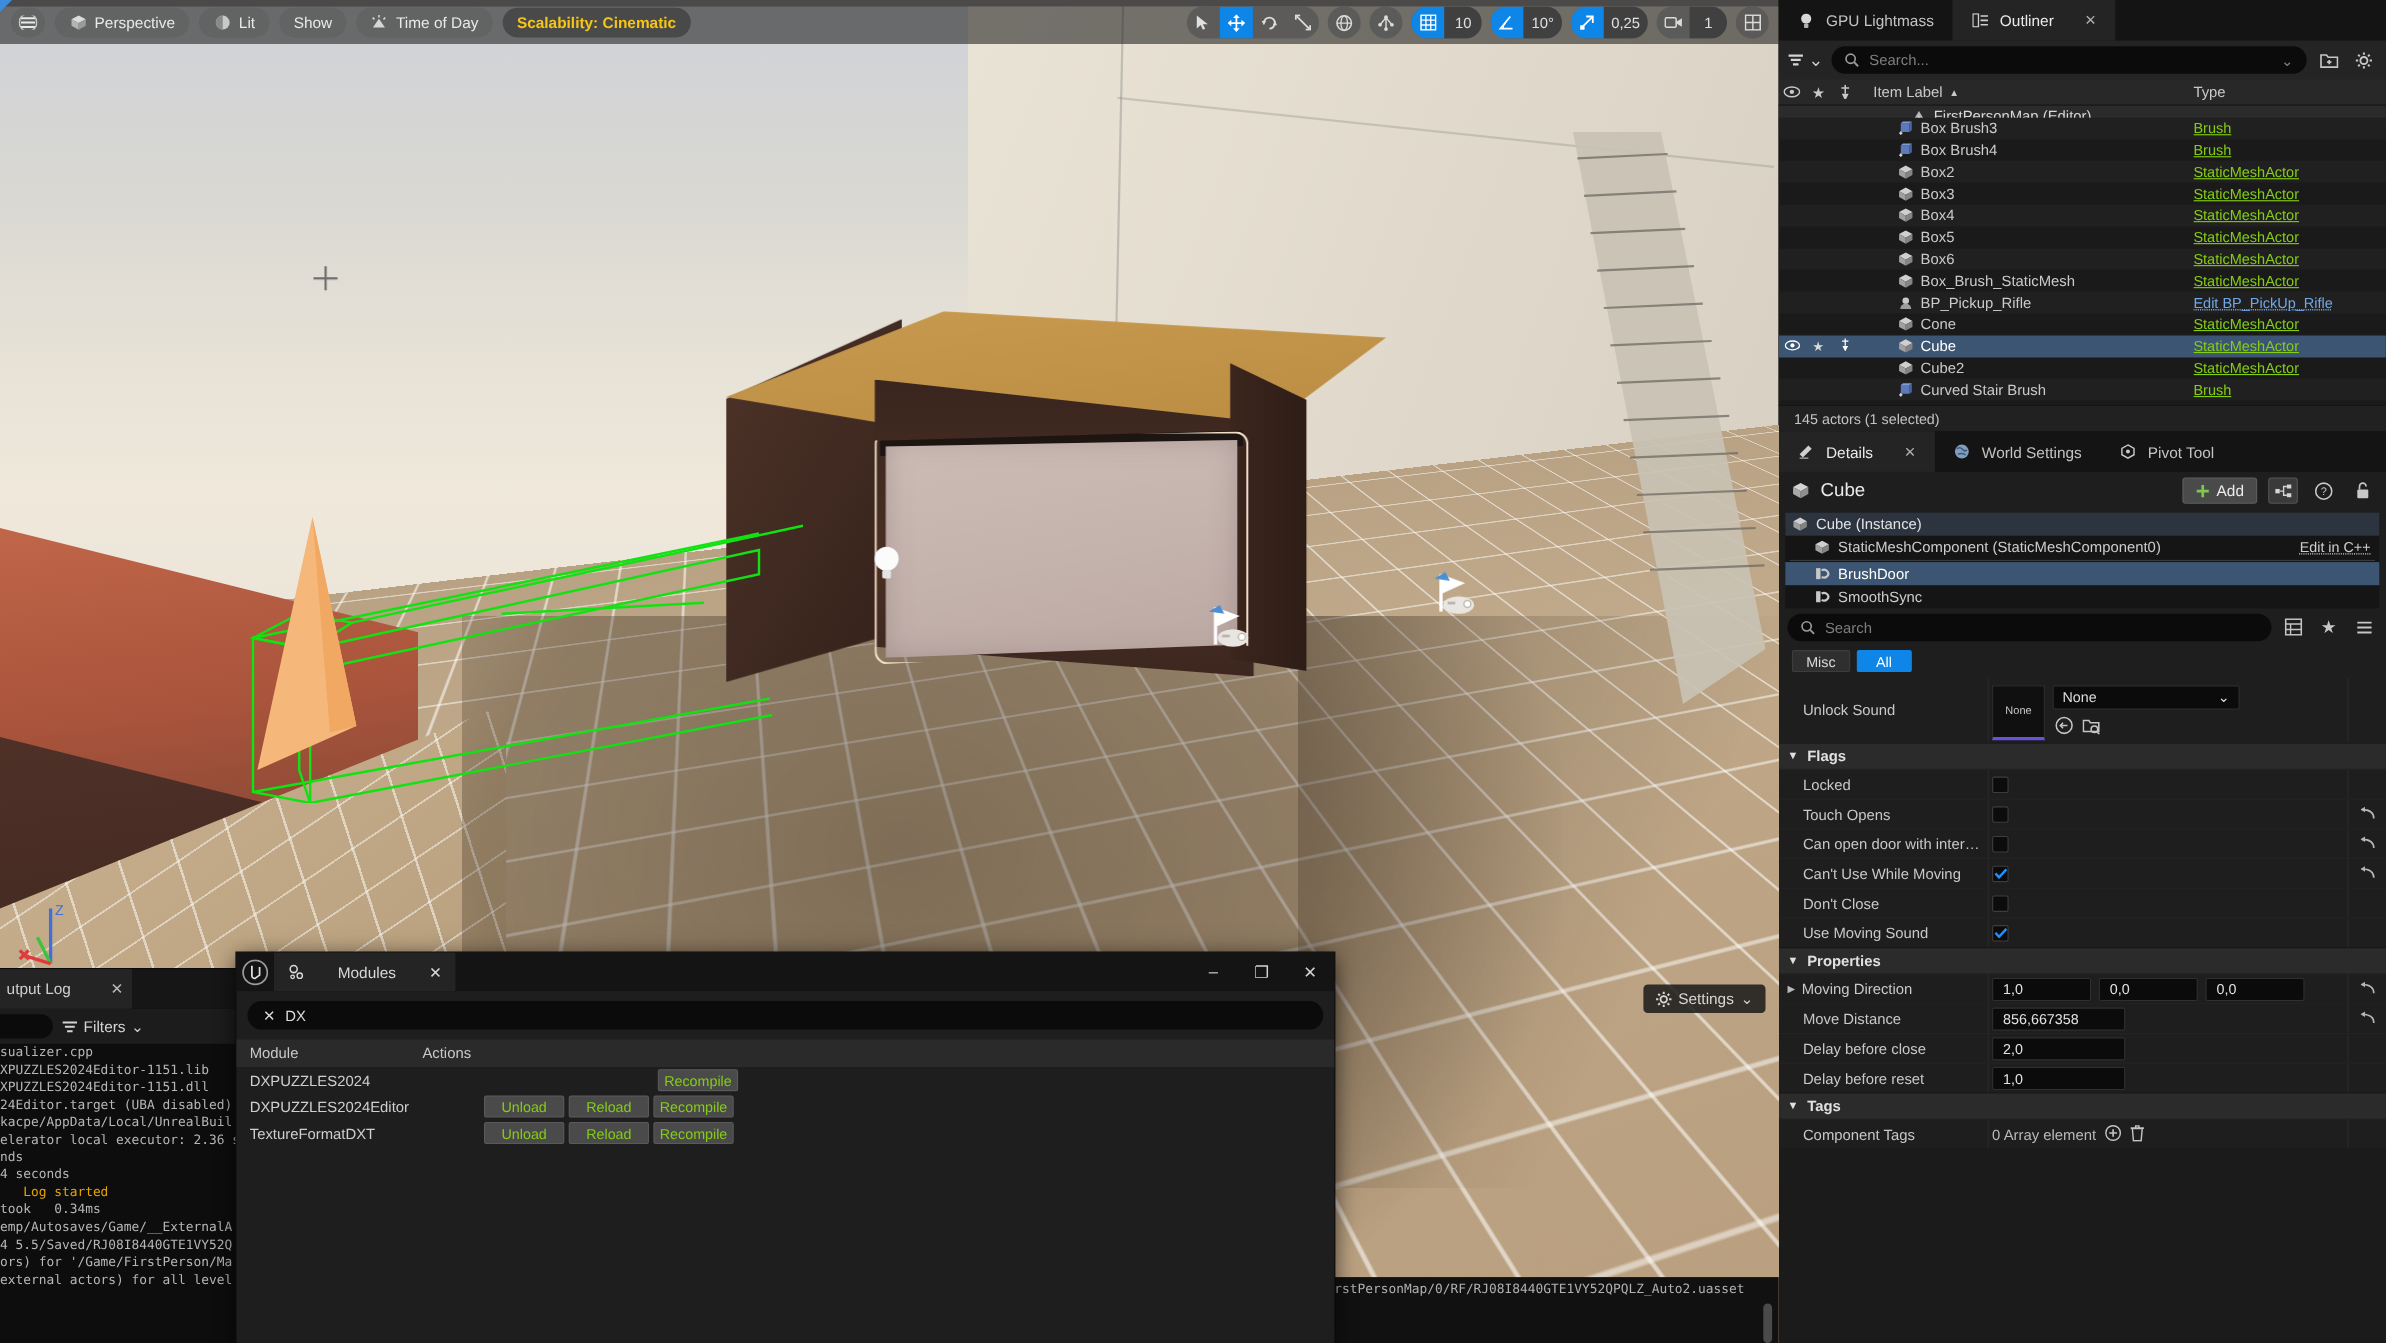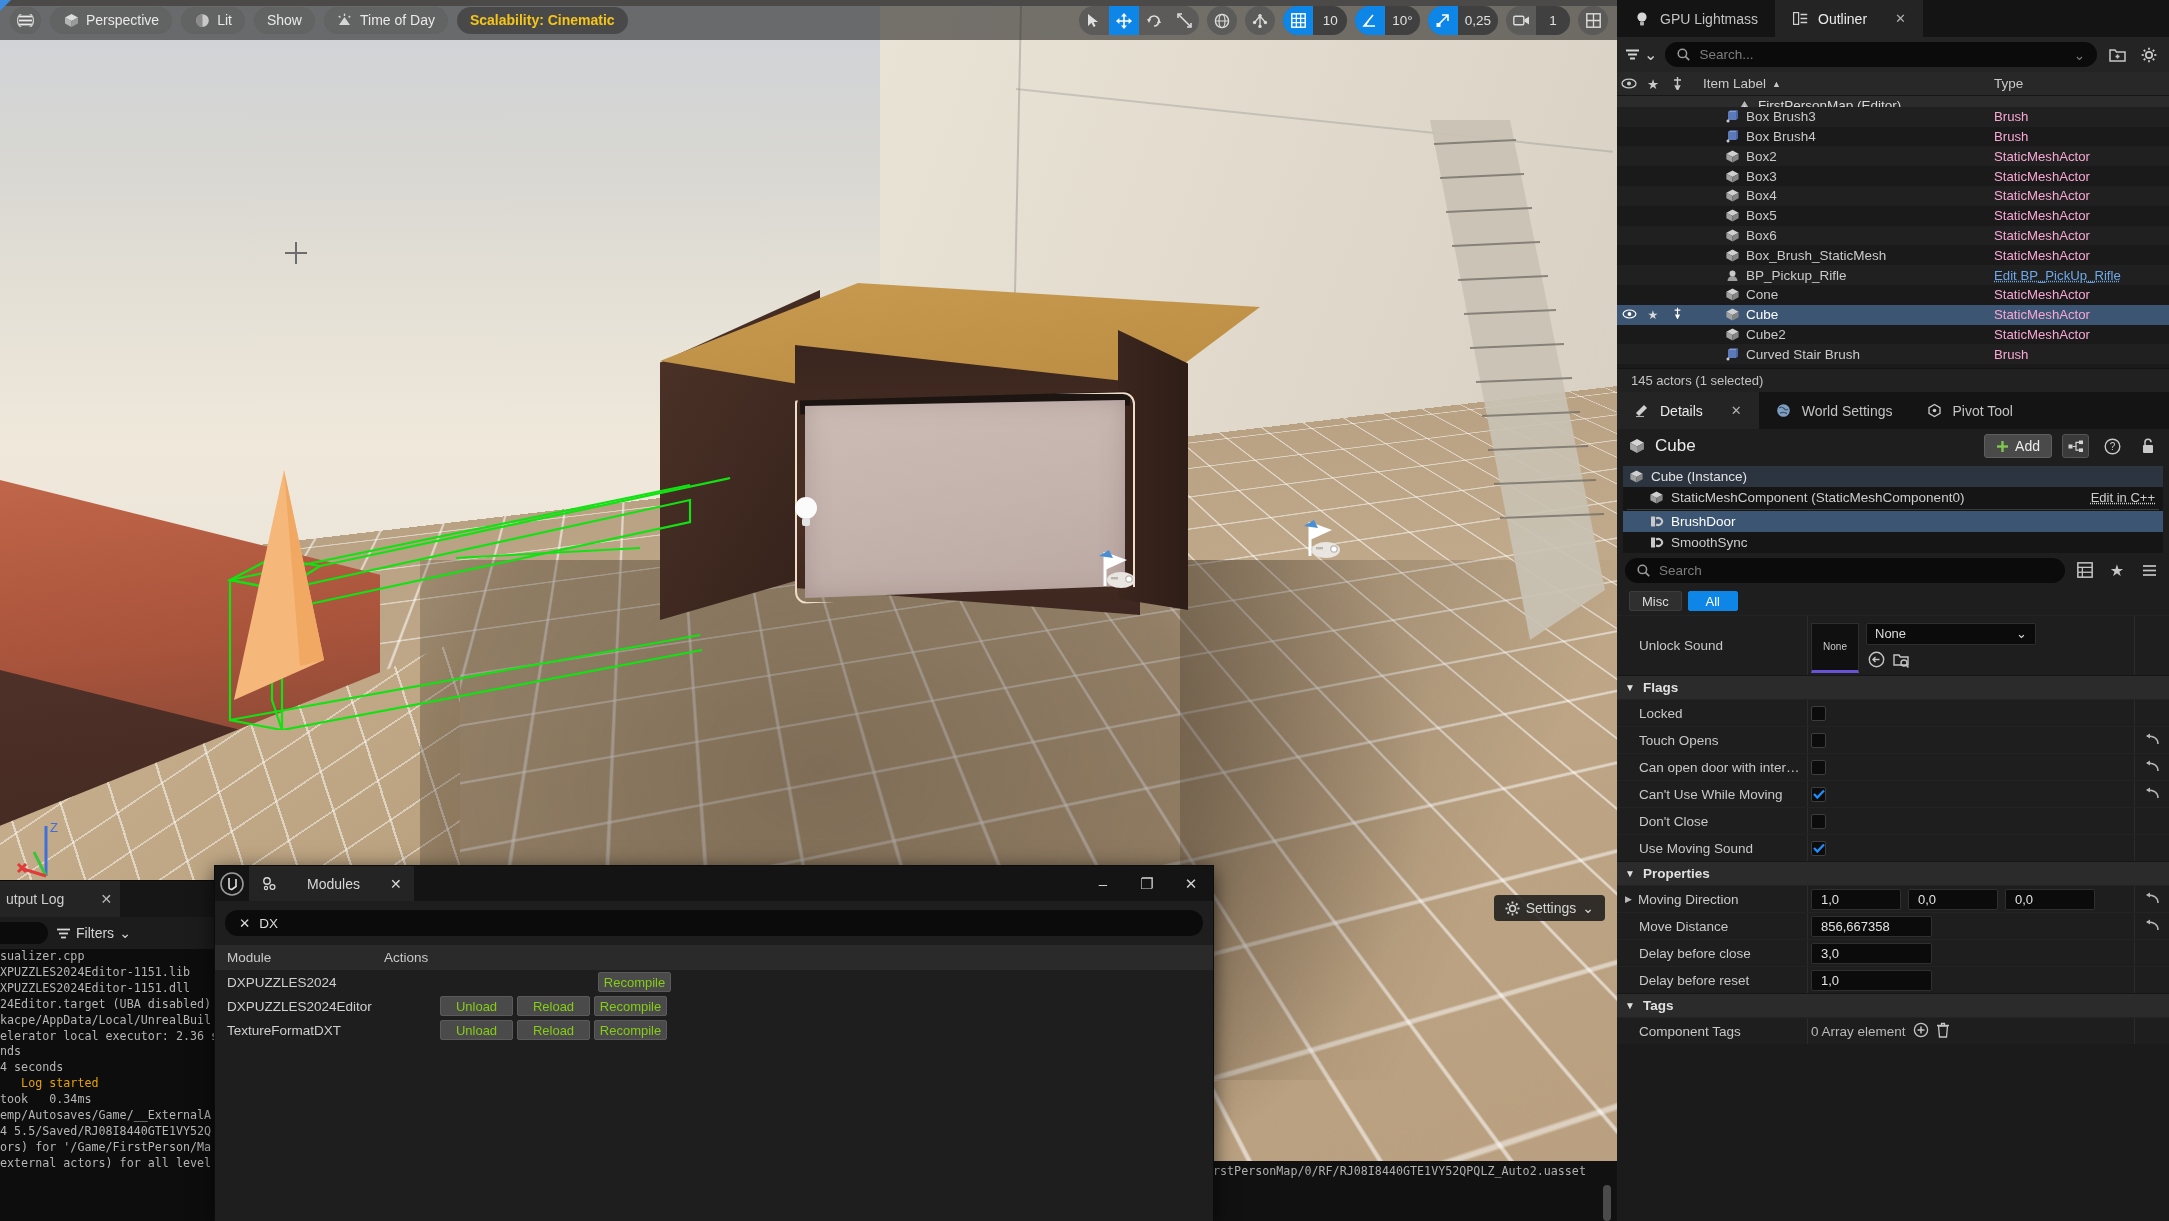--- a/index.html
+++ b/index.html
@@ -288,21 +288,21 @@
   .orow {
     height:19.8px; display:flex; align-items:center; font-size:13.5px;
     color:#cacaca; position:relative;
   }
   .orow.alt { background:#202020; }
   .orow.header-row { background:#2b2b2b; color:#d9d9d9; }
   .orow.selected { background:#3c5573; color:#fff; }
   .orow .gut { width:74px; display:flex; align-items:center; gap:0px; }
   .orow .gut span { width:24px; text-align:center; color:#d8d8d8; font-size:12px;}
   .orow .nm { flex:1; display:flex; align-items:center; gap:6px; overflow:hidden; white-space:nowrap;}
-  .orow .ty { width:175px; color:#f9a8d4; overflow:hidden; white-space:nowrap; font-size:13.2px;}
+  .orow .ty { width:175px; color:#84cc16; overflow:hidden; white-space:nowrap; font-size:13.2px;text-decoration:underline;}
   .orow .ty.link { color:#6fa8e8; text-decoration: underline dotted; }
   .ico16 { width:16px; height:16px; display:inline-flex; align-items:center; justify-content:center; flex:none;}
   .tri { width:10px; flex:none; color:#b9b9b9; font-size:9px; }
 
   .ol-status {
     height:24px; background:#212121; color:#c3c3c3; font-size:13px;
     display:flex; align-items:center; padding-left:14px; border-top:1px solid #141414;
   }
 
   
@@ -1403,21 +1403,21 @@
                 <path d="M14 11 C14 5 9 3 3 3" fill="none" stroke="#b5b5b5" stroke-width="1.5"></path>
                 <path d="M6 0.5 L2 3 L6 5.5 Z" fill="#b5b5b5"></path>
               </svg>
             </div>
           </div>
           <div class="prow">
             <div class="vcol"></div>
             <div class="vcol2"></div>
             <div class="lbl">Delay before close</div>
             <div class="val">
-              <div class="numfield w1">3,0</div>
+              <div class="numfield w1">2,0</div>
             </div>
             <div class="revert"></div>
           </div>
           <div class="prow">
             <div class="vcol"></div>
             <div class="vcol2"></div>
             <div class="lbl">Delay before reset</div>
             <div class="val">
               <div class="numfield w1">1,0</div>
             </div>

